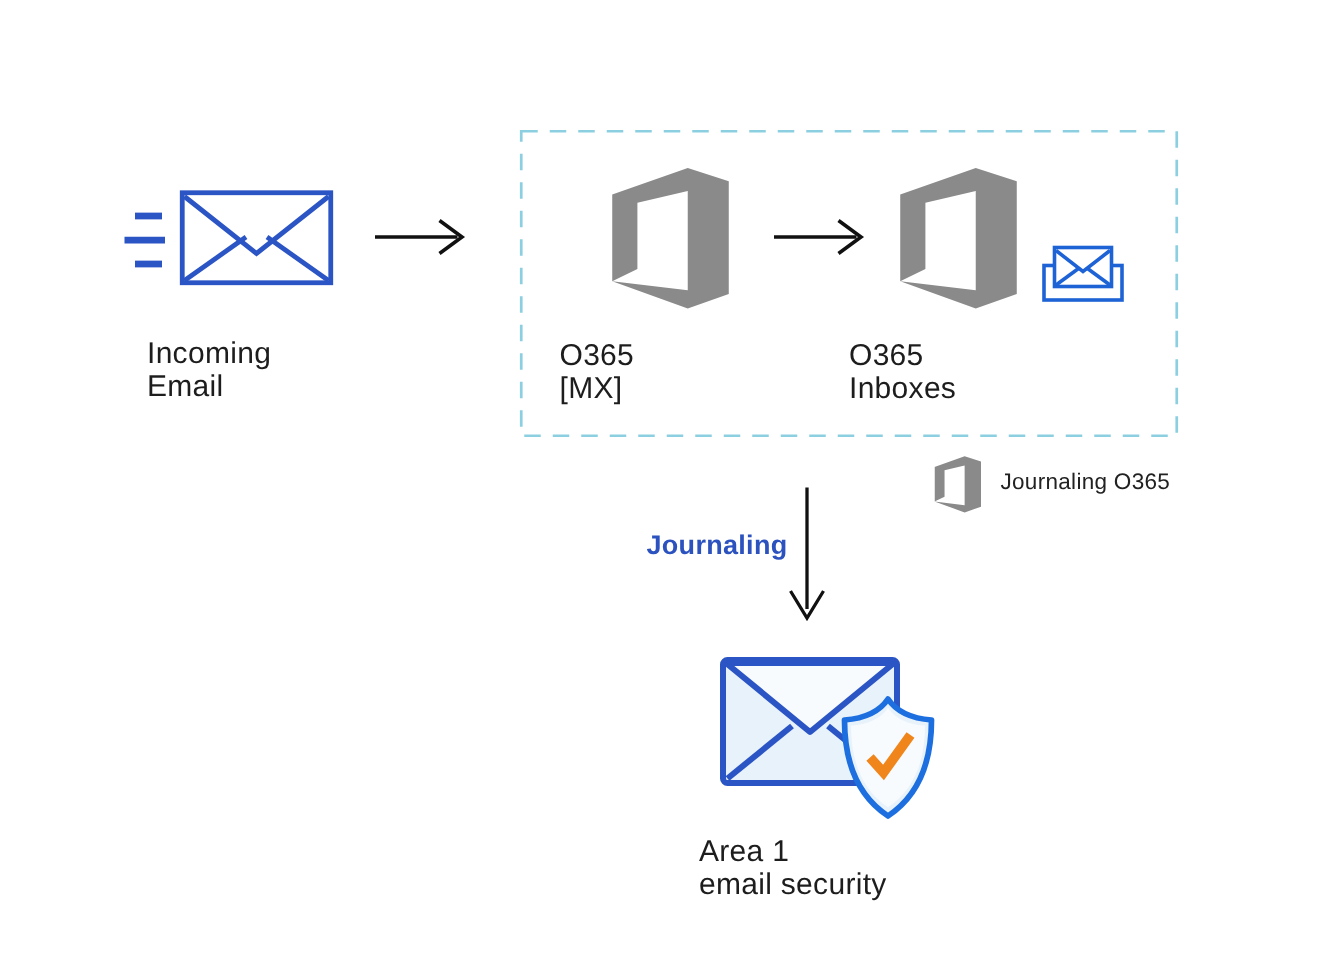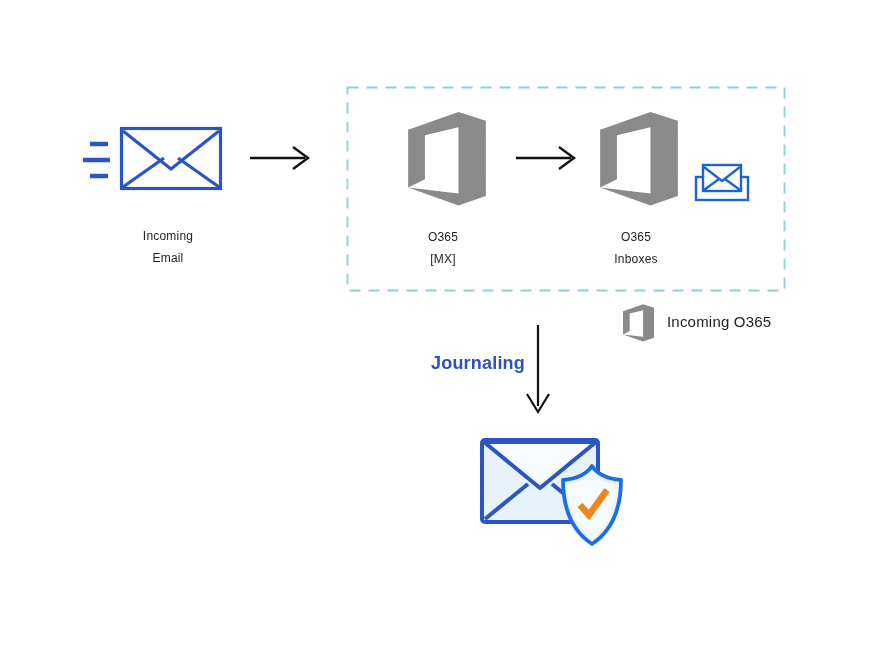--- a/index.html
+++ b/index.html
@@ -19,24 +19,23 @@
   .canvas{
     position:relative;
     width:886px;height:653px;
     background:#ffffff;
     overflow:hidden;
     font-family:"Liberation Sans", sans-serif;
   }
   .abs{position:absolute;}
   .node-label{
     position:absolute;
-    font-size:12px;
+    font-size:20px;
     line-height:22px;
     color:var(--text-dark);
-    text-align:center;
     white-space:pre-line;
     letter-spacing:0.2px;
   }
   .journaling-label{
     position:absolute;
     left:419px;top:353px;
     font-size:18px;
     font-weight:600;
     color:var(--journaling-blue);
     letter-spacing:0.2px;
@@ -109,21 +108,21 @@
       <line x1="46" y1="28" x2="31" y2="17"></line>
     </g>
   </svg>
   <div class="node-label" style="left:566px;top:226px;width:140px;">O365
 Inboxes</div>
 
   <svg class="abs" style="left:623px;top:304px;" width="31" height="38" viewBox="0 0 100 121">
     <path fill="var(--logo-gray)" fill-rule="evenodd" d="M0,97.2 L0,22.7 L64.8,0 L100,11.3 L100,108.2 L64.8,120.5 Z
              M0,97.2 L64.8,105 L64.8,19.7 L21.6,29.8 L21.6,86.7 Z"></path>
   </svg>
-  <div class="legend-text">Incoming O365</div>
+  <div class="legend-text">Journaling O365</div>
 
   <div class="journaling-label">Journaling</div>
   <svg class="abs" style="left:523px;top:324px;" width="30" height="94" viewBox="0 0 30 94">
     <g stroke="var(--arrow-black)" fill="none" stroke-width="2.2">
       <line x1="15" y1="1" x2="15" y2="82"></line>
       <polyline points="4,70 15,88 26,70"></polyline>
     </g>
   </svg>
 
   <svg class="abs" style="left:478px;top:436px;" width="152" height="114" viewBox="0 0 152 114">
@@ -132,14 +131,16 @@
       <path d="M6,6 L62,52 L118,6 Z" fill="var(--lighter-fill)" stroke="var(--royal-blue)" stroke-width="4" stroke-linejoin="round"></path>
       <line x1="7" y1="83" x2="50" y2="48" stroke="var(--royal-blue)" stroke-width="4"></line>
       <line x1="117" y1="83" x2="74" y2="48" stroke="var(--royal-blue)" stroke-width="4"></line>
       <g transform="translate(82,28)">
         <path d="M32,2 C38,11 48,15 61,16 C61,43 53,66 32,80 C11,66 3,43 3,16 C16,15 26,11 32,2 Z" fill="var(--light-fill)" stroke="var(--shield-blue)" stroke-width="3.8" stroke-linejoin="round"></path>
         <path d="M32,2 C38,11 48,15 61,16 C61,43 53,66 32,80 C11,66 3,43 3,16 C16,15 26,11 32,2 Z" transform="translate(4.8,6.2) scale(0.85)" fill="var(--lighter-fill)"></path>
         <polyline points="20,41 29,51 47,26" fill="none" stroke="var(--check-orange)" stroke-width="6.5"></polyline>
       </g>
     </g>
   </svg>
+  <div class="node-label" style="left:466px;top:557px;width:160px;">Area 1
+email security</div>
 
 </div>
 
 </body></html>

